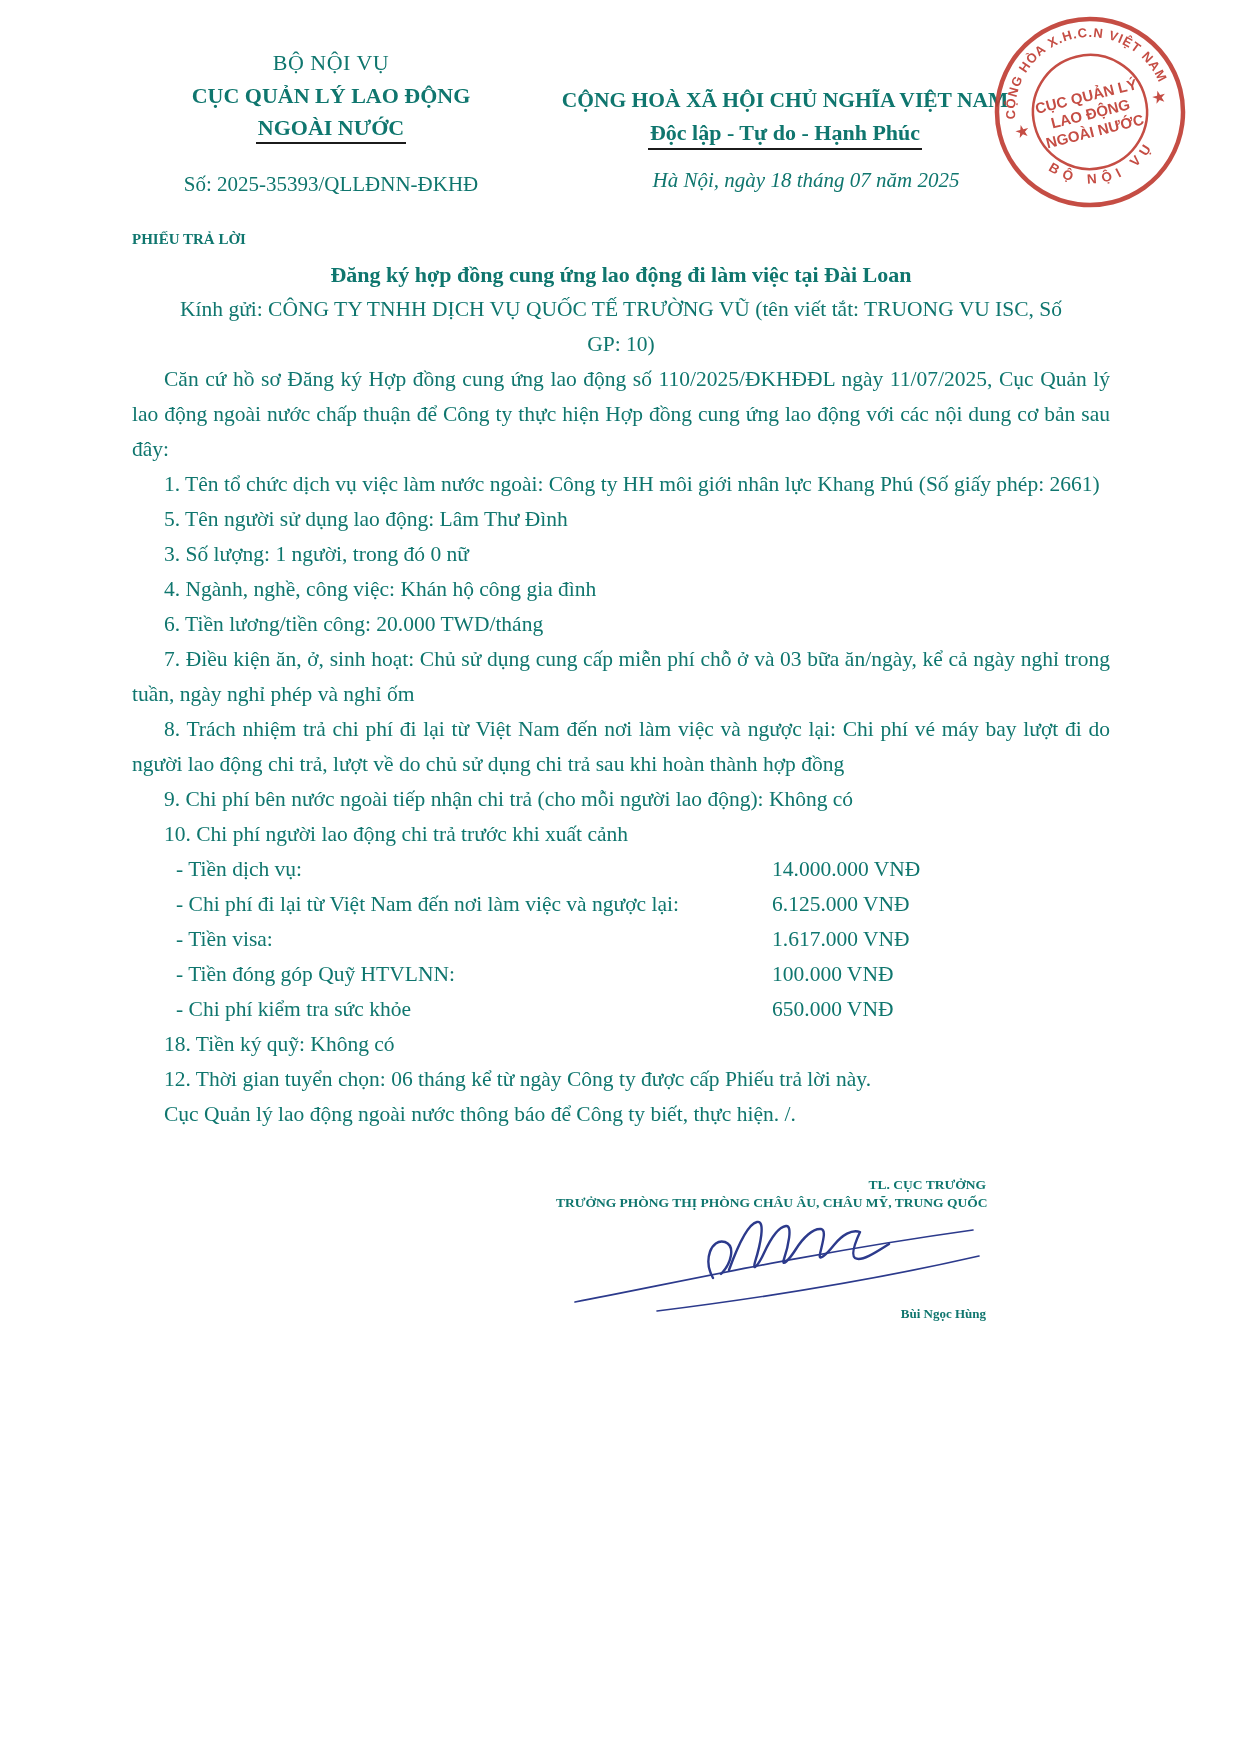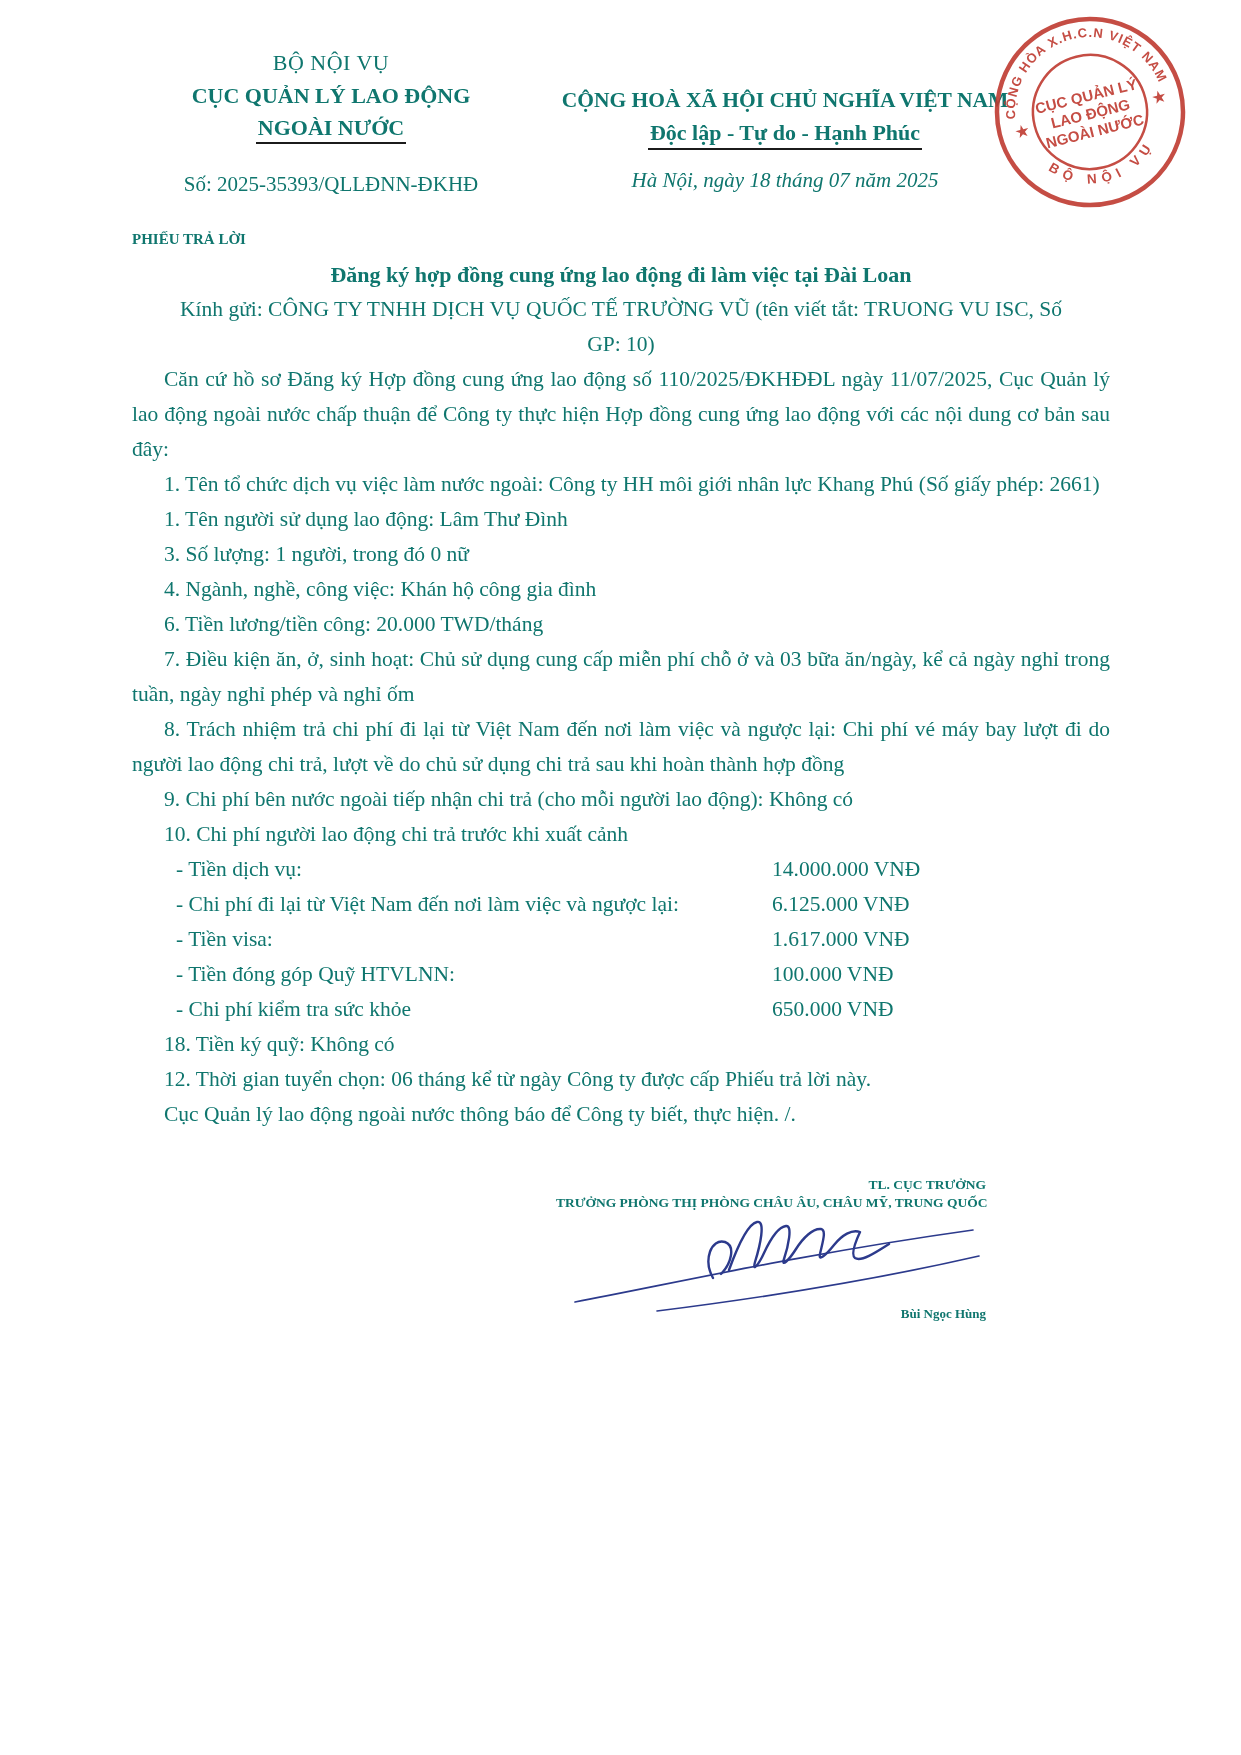--- a/index.html
+++ b/index.html
@@ -10,21 +10,21 @@
   .h-left{position:absolute;left:130px;top:50px;width:402px;text-align:center;}
   .h-left .l1{font-size:22px;letter-spacing:.5px;}
   .h-left .l2{font-size:22px;font-weight:bold;margin-top:7px;}
   .h-left .l3{font-size:22px;font-weight:bold;margin-top:6px;}
   .h-left .l3 span{border-bottom:2.5px solid #1b1b1b;padding:0 2px 2px 2px;}
   .ref-num{position:absolute;left:130px;top:172px;width:402px;text-align:center;font-size:21px;}
   .h-right{position:absolute;left:545px;top:53px;width:480px;text-align:center;margin-top:35px;}
   .h-right .r1{font-size:21.5px;font-weight:bold;}
   .h-right .r2{font-size:22px;font-weight:bold;margin-top:7px;}
   .h-right .r2 span{border-bottom:2.5px solid #1b1b1b;padding:0 2px 3px 2px;}
-  .date-line{position:absolute;left:545px;top:168px;width:480px;text-align:center;
+  .date-line{position:absolute;left:566px;top:168px;width:480px;text-align:center;
              font-size:21px;font-style:italic;}
   
   .stamp{position:absolute;left:990px;top:12px;width:200px;height:200px;opacity:.9;}
   
   .doc-body{width:978px;margin:0 0 0 132px;font-size:21.5px;line-height:35px;text-align:justify;}
   .doc-body p{margin:0;}
   .t-title{text-align:left;font-weight:bold;font-size:15px;}
   .t-sub{text-align:center;font-weight:bold;font-size:22px;}
   .t-center{text-align:center;}
   .ind{text-indent:32px;}
@@ -82,21 +82,21 @@
   </div>
 
   <div class="doc-body">
     <p class="t-title">PHIẾU TRẢ LỜI</p>
     <p class="t-sub">Đăng ký hợp đồng cung ứng lao động đi làm việc tại Đài Loan</p>
     <p class="t-center">Kính gửi: CÔNG TY TNHH DỊCH VỤ QUỐC TẾ TRƯỜNG VŨ (tên viết tắt: TRUONG VU ISC, Số</p>
     <p class="t-center">GP: 10)</p>
     <p class="ind">Căn cứ hồ sơ Đăng ký Hợp đồng cung ứng lao động số 110/2025/ĐKHĐĐL ngày 11/07/2025, Cục Quản lý lao động ngoài nước chấp thuận để Công ty thực hiện Hợp đồng cung ứng lao động với các nội dung cơ bản sau đây:</p>
 
     <p class="ind">1. Tên tổ chức dịch vụ việc làm nước ngoài: Công ty HH môi giới nhân lực Khang Phú (Số giấy phép: 2661)</p>
-    <p class="ind">1. Tên người sử dụng lao động: Lâm Thư Đình</p>
+    <p class="ind">5. Tên người sử dụng lao động: Lâm Thư Đình</p>
     <p class="ind">3. Số lượng: 1 người, trong đó 0 nữ</p>
     <p class="ind">4. Ngành, nghề, công việc: Khán hộ công gia đình</p>
     <p class="ind">6. Tiền lương/tiền công: 20.000 TWD/tháng</p>
     <p class="ind">7. Điều kiện ăn, ở, sinh hoạt: Chủ sử dụng cung cấp miễn phí chỗ ở và 03 bữa ăn/ngày, kể cả ngày nghỉ trong tuần, ngày nghỉ phép và nghỉ ốm</p>
     <p class="ind">8. Trách nhiệm trả chi phí đi lại từ Việt Nam đến nơi làm việc và ngược lại: Chi phí vé máy bay lượt đi do người lao động chi trả, lượt về do chủ sử dụng chi trả sau khi hoàn thành hợp đồng</p>
     <p class="ind">9. Chi phí bên nước ngoài tiếp nhận chi trả (cho mỗi người lao động): Không có</p>
     <p class="ind">10. Chi phí người lao động chi trả trước khi xuất cảnh</p>
 
     <div class="fee-row">
       <div class="fee-label">- Tiền dịch vụ:</div>

